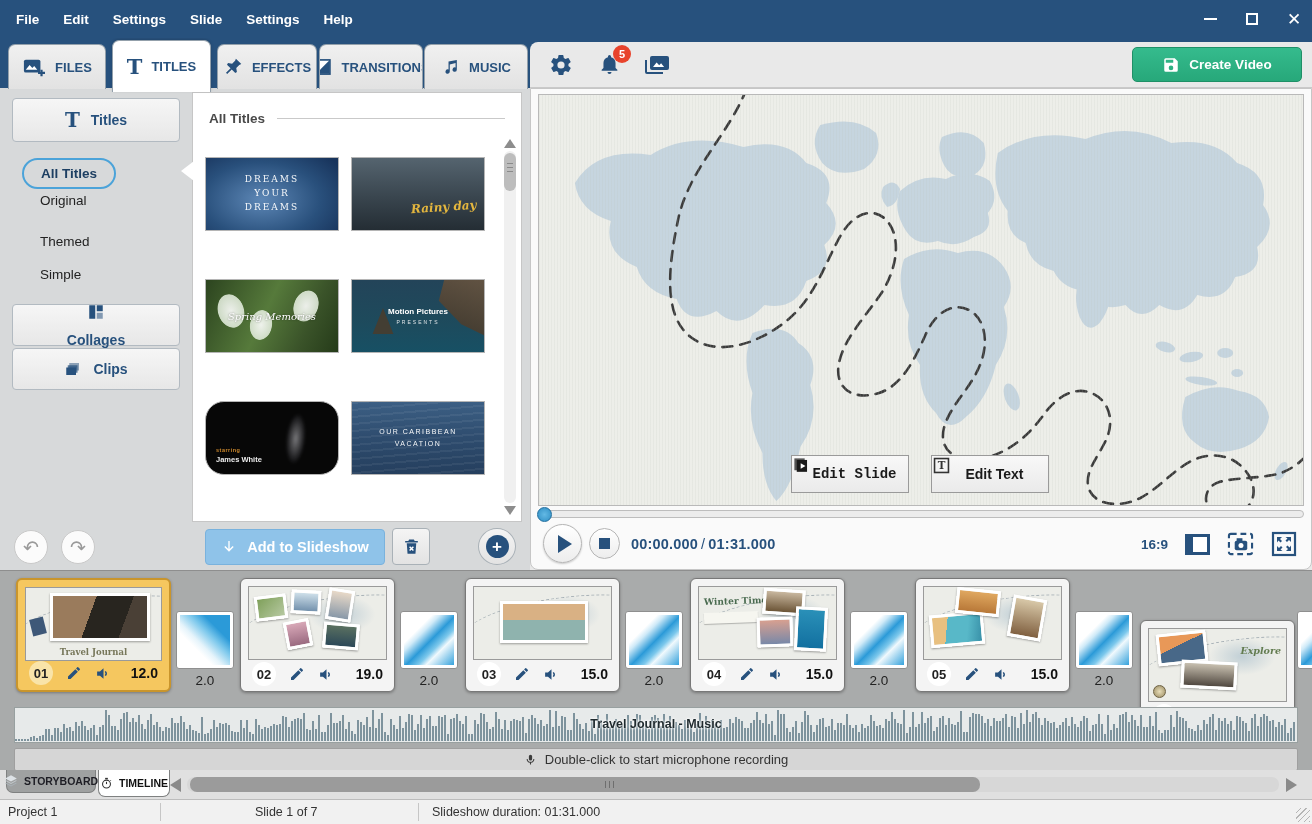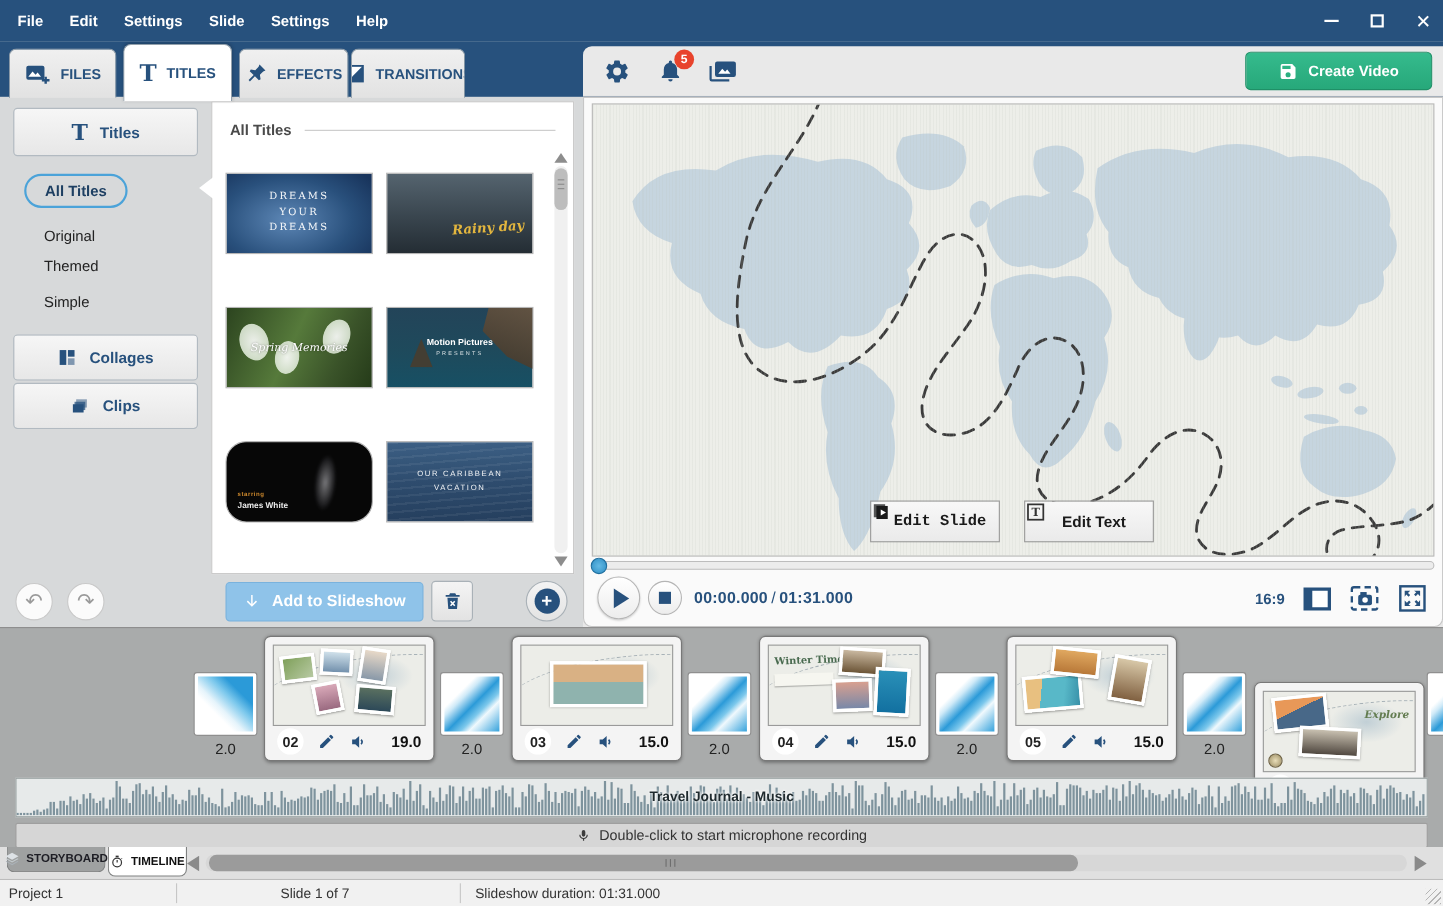--- a/index.html
+++ b/index.html
@@ -39,21 +39,21 @@
                   background:linear-gradient(#35bb8d,#27a87a); border:1px solid #1f9067;
                   display:flex; align-items:center; justify-content:center; gap:9px;
                   color:#fff; font-weight:bold; font-size:13.5px; cursor:pointer; }
 
   
   .left-zone { position:absolute; top:88px; left:0; width:530px; height:482px; background:#d7d9da; }
   .side-btn { position:absolute; left:12px; width:168px; background:linear-gradient(#f6f6f6,#e7e7e7);
               border:1px solid #b2bac1; border-radius:4px; display:flex; align-items:center;
               justify-content:center; gap:11px; color:#27517d; font-weight:bold; font-size:14px; cursor:pointer; }
   .titles-btn { top:10px; height:44px; }
-  .collages-btn { top:216px; height:42px; }
+  .collages-btn { top:216px; height:42px;flex-direction:column; }
   .clips-btn { top:260px; height:42px; }
   .cat { position:absolute; font-size:13.5px; color:#222; cursor:pointer; }
   .cat-pill { left:22px; top:70px; padding:6px 17px; border:2px solid #4ba3d9; border-radius:17px;
               font-weight:bold; color:#1d3f62; background:transparent; }
   .cat-plain { left:40px; }
   .notch { position:absolute; left:181px; top:73px; width:0; height:0;
            border-top:10px solid transparent; border-bottom:10px solid transparent;
            border-right:13px solid #fff; z-index:3; }
 
   
@@ -334,29 +334,37 @@
     </div>
     <div class="tab" style="left:319px;width:104px;">
       <span>
         <svg width="20" height="20" viewBox="0 0 24 24">
             <rect x="2.5" y="3.5" width="19" height="17" fill="#fff" stroke="#27517d" stroke-width="2"></rect>
             <path fill="#27517d" d="M21 4v16H5L21 4z"></path>
           </svg>
       </span>
       <span>TRANSITIONS</span>
     </div>
+    <div class="tab" style="left:424px;width:104px;">
+      <span>
+        <svg width="19" height="20" viewBox="0 0 24 24">
+            <path fill="#27517d" d="M9.5 17.3V5.2L20 3v12.2a2.7 2.7 0 1 1-1.6-2.45V7.1l-7.3 1.6v9.1a2.7 2.7 0 1 1-1.6-2.5z"></path>
+          </svg>
+      </span>
+      <span>MUSIC</span>
+    </div>
   </div>
 
   <div class="left-zone">
     <div class="side-btn titles-btn">
       <span class="t-serif" style="font-size:20px;">T</span>
       <span>Titles</span>
     </div>
     <div class="cat cat-pill">All Titles</div>
-    <div class="cat cat-plain" style="top:119px;">Original</div>
+    <div class="cat cat-plain" style="top:105px;">Original</div>
     <div class="cat cat-plain" style="top:146px;">Themed</div>
     <div class="cat cat-plain" style="top:179px;">Simple</div>
     <div class="notch"></div>
 
     <div class="side-btn collages-btn">
       <span>
         <svg width="18" height="18" viewBox="0 0 24 24">
             <rect x="3" y="3" width="8" height="18" fill="#27517d"></rect>
             <rect x="13" y="3" width="8" height="8" fill="#27517d"></rect>
             <rect x="13" y="13" width="8" height="8" fill="#27517d" opacity=".55"></rect>
@@ -542,20 +550,43 @@
                 </g>
               </svg>
           </span>
         </div>
       </div>
     </div>
   </div>
 
   <div class="bottom-zone">
 
+    <div class="slide selected" style="left:16px;">
+      <div class="slide-img">
+        <i class="doodle"></i>
+        <i class="ph s1-photo"></i>
+          <i class="s1-passport"></i>
+        <span class="cap-sm s1-cap">Travel Journal</span>
+      </div>
+      <div class="slide-row">
+        <span class="sl-num">01</span>
+        <span>
+            <svg width="16" height="16" viewBox="0 0 24 24">
+              <path fill="#27517d" d="M3 17.2V21h3.8L17.8 10 14 6.2 3 17.2zM20.7 7.1a1 1 0 0 0 0-1.4l-2.4-2.4a1 1 0 0 0-1.4 0l-1.8 1.8 3.8 3.8 1.8-1.8z"></path>
+            </svg>
+          </span>
+        <span>
+            <svg width="17" height="17" viewBox="0 0 24 24">
+              <path fill="#27517d" d="M3 9v6h4l5 4.5v-15L7 9H3z"></path>
+              <path fill="none" stroke="#27517d" stroke-width="2" d="M14.5 9a4.4 4.4 0 0 1 0 6"></path>
+            </svg>
+          </span>
+        <span class="sl-dur">12.0</span>
+      </div>
+    </div>
 
     <div class="trans t1" style="left:176px;">
         <div class="trans-img"></div>
       </div>
     <div class="trans-dur" style="left:176px;">2.0</div>
 
     <div class="slide" style="left:240px;">
       <div class="slide-img">
         <i class="doodle"></i>
         <i class="ph s2-a"></i>

